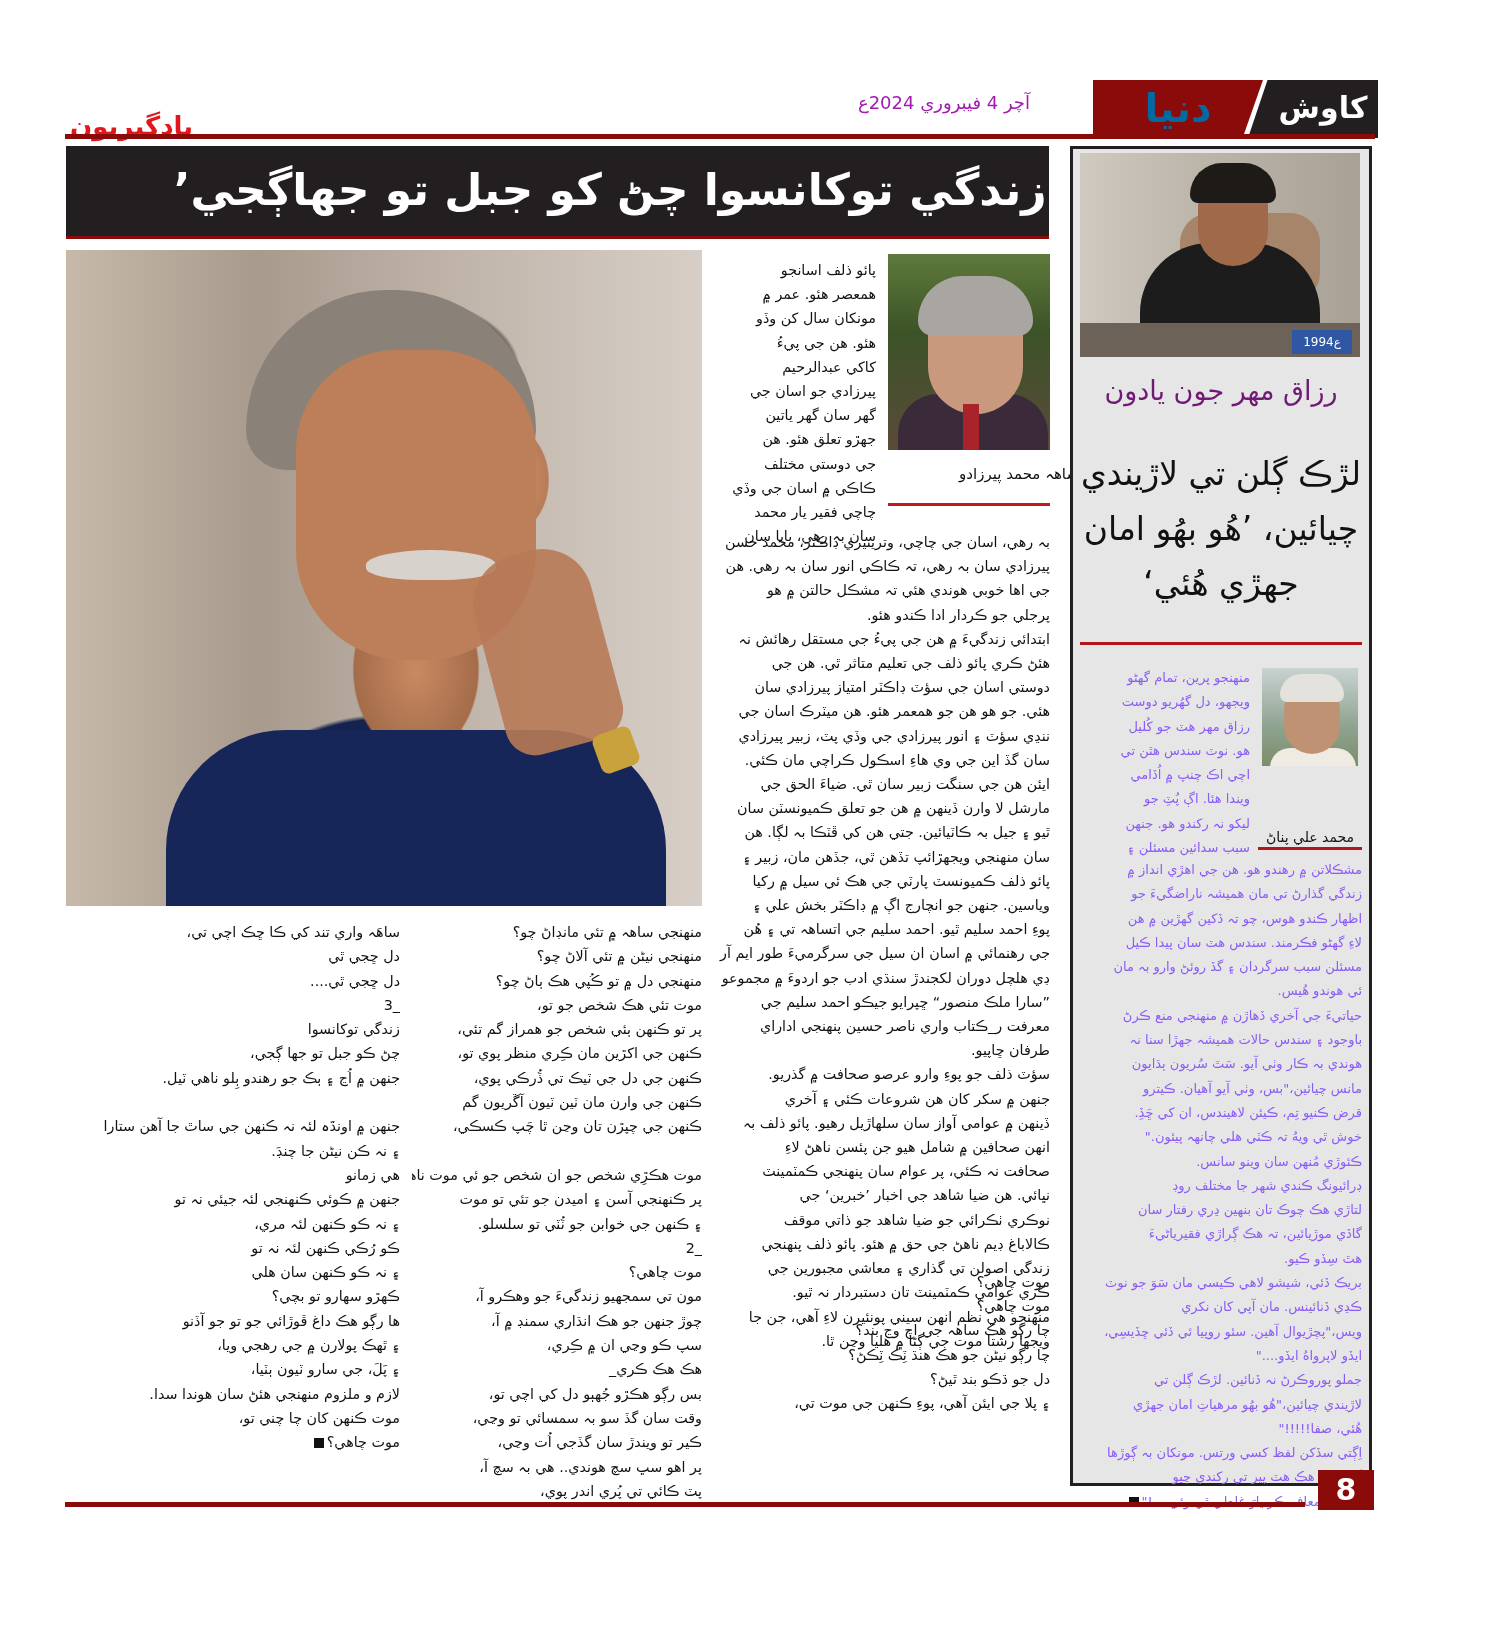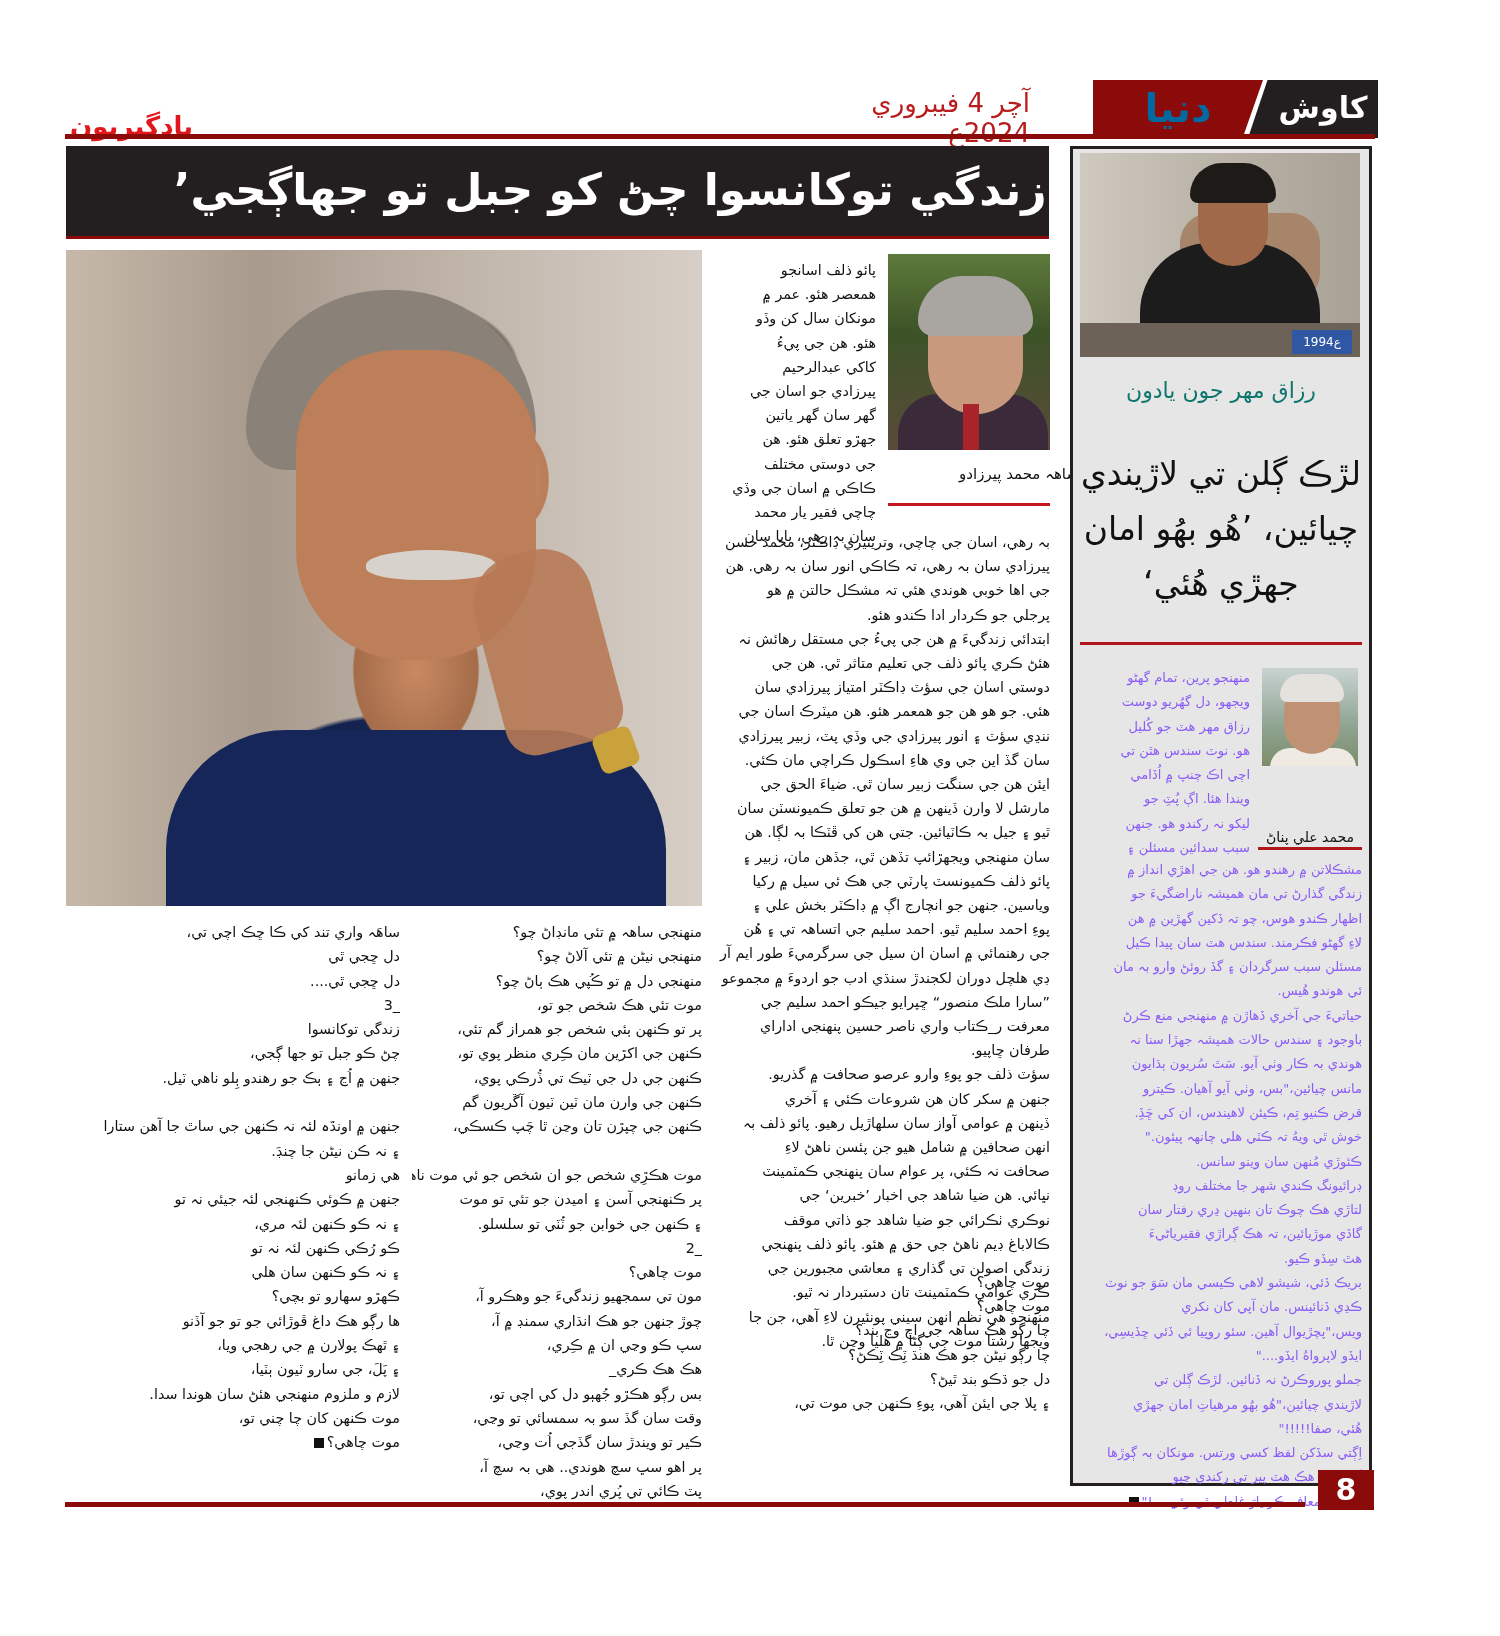--- a/index.html
+++ b/index.html
@@ -7,21 +7,21 @@
   .abs { position:absolute; }
   .rtl { direction:rtl; text-align:right; }
 
   
   #masthead-rule { left:65px; top:134px; width:1310px; height:5px; background:#8b0a0a; }
   #brand { left:1093px; top:80px; width:285px; height:58px; }
   #brand .red { position:absolute; left:0; top:0; width:170px; height:58px; background:#8b0a0a; clip-path:polygon(0 0,100% 0,88% 100%,0 100%); }
   #brand .dark { position:absolute; right:0; top:0; width:130px; height:58px; background:#231f20; clip-path:polygon(15% 0,100% 0,100% 100%,0 100%); }
   #brand-name-red { left:1098px; top:84px; width:160px; height:48px; color:#0369a1; font-size:40px; font-weight:bold; line-height:48px; text-align:center; }
   #brand-name-dark { left:1268px; top:86px; width:110px; height:44px; color:#fff; font-size:30px; font-weight:bold; line-height:44px; text-align:center; }
-  #date { left:790px; top:88px; width:240px; font-size:26px; line-height:30px; color:#b91c1c; }
+  #date { left:790px; top:88px; width:240px; font-size:18px; line-height:30px; color:#a21caf; }
   #section-label { left:70px; top:84px; width:150px; font-size:26px; font-weight:bold; color:#e3161b; line-height:36px; text-align:left; direction:rtl;margin-top:24px; }
 
   
   #headline-banner { left:66px; top:146px; width:983px; height:93px; background:#231f20; border-bottom:3px solid #8b0a0a; box-sizing:border-box; }
   #headline-text { left:66px; top:150px; width:1105px; height:80px; color:#fff; font-size:44px; font-weight:bold; line-height:80px; text-align:center; direction:rtl; }
 
   
   #main-photo { left:66px; top:250px; width:636px; height:656px; overflow:hidden;
     background:
       radial-gradient(ellipse 70px 90px at 440px 230px, #d49a72 0%, #b97c58 60%, transparent 62%),
@@ -60,21 +60,21 @@
 
   
   #sidebar { left:1070px; top:146px; width:302px; height:1340px; border:3px solid #231f20; background:#e6e6e6; box-sizing:border-box; }
   #sidebar-photo { left:1080px; top:153px; width:280px; height:204px; overflow:hidden; background: linear-gradient(90deg,#cfc9c0 0%, #bdb6ab 40%, #a9a196 100%); }
   #sidebar-photo .shirt { position:absolute; left:60px; top:90px; width:180px; height:130px; background:#1c1c1c; border-radius:70px 70px 10px 10px; }
   #sidebar-photo .face { position:absolute; left:118px; top:18px; width:70px; height:95px; background:#a06a4a; border-radius:35px 35px 35px 35px; }
   #sidebar-photo .hair { position:absolute; left:110px; top:10px; width:86px; height:40px; background:#1e1a17; border-radius:40px 40px 10px 10px; }
   #sidebar-photo .desk { position:absolute; left:0; top:170px; width:280px; height:40px; background:#6c6258; }
   #sidebar-photo .chair { position:absolute; left:100px; top:60px; width:140px; height:90px; background:#a7856a; border-radius:30px; z-index:0; }
   #year-badge { left:1292px; top:330px; width:60px; height:24px; background:#2f57a3; color:#fff; font-size:12px; line-height:24px; text-align:center; }
-  #sidebar-kicker { left:1080px; top:370px; width:282px; font-size:22px; line-height:42px; text-align:center; direction:rtl; color:#0f766e; }
+  #sidebar-kicker { left:1080px; top:370px; width:282px; font-size:27px; line-height:42px; text-align:center; direction:rtl; color:#701a75; }
   #sidebar-headline { left:1080px; top:446px; width:282px; font-size:33px; font-weight:normal; line-height:55px; text-align:center; direction:rtl; color:#111; }
   #sidebar-rule1 { left:1080px; top:642px; width:282px; height:3px; background:#b1161d; }
   #author2-photo { left:1262px; top:668px; width:96px; height:98px; overflow:hidden; background:linear-gradient(180deg,#c9d3d2 0%, #8ea390 60%, #7d8d6a 100%); }
   #author2-photo .face { position:absolute; left:22px; top:14px; width:56px; height:72px; background:#c09274; border-radius:28px; }
   #author2-photo .hair { position:absolute; left:18px; top:6px; width:64px; height:28px; background:#e3e2dd; border-radius:30px 30px 10px 10px; }
   #author2-photo .shirt { position:absolute; left:8px; top:80px; width:86px; height:30px; background:#efeae2; border-radius:20px 20px 0 0; }
   #author2-caption { left:1258px; top:780px; width:104px; font-size:14px; line-height:22px; text-align:center; direction:rtl;margin-top:46px; }
   #author2-rule { left:1258px; top:847px; width:104px; height:3px; background:#b1161d; }
   .side { font-size:13px; line-height:24.3px; color:#8b5cf6; }
   #side-col-narrow { left:1082px; top:666px; width:168px; }

